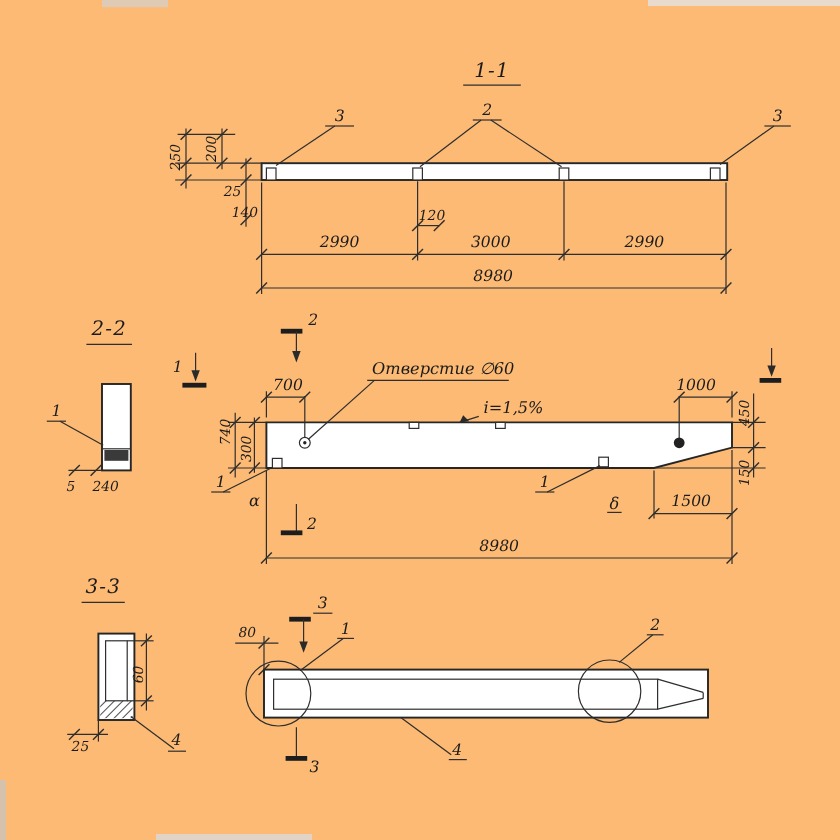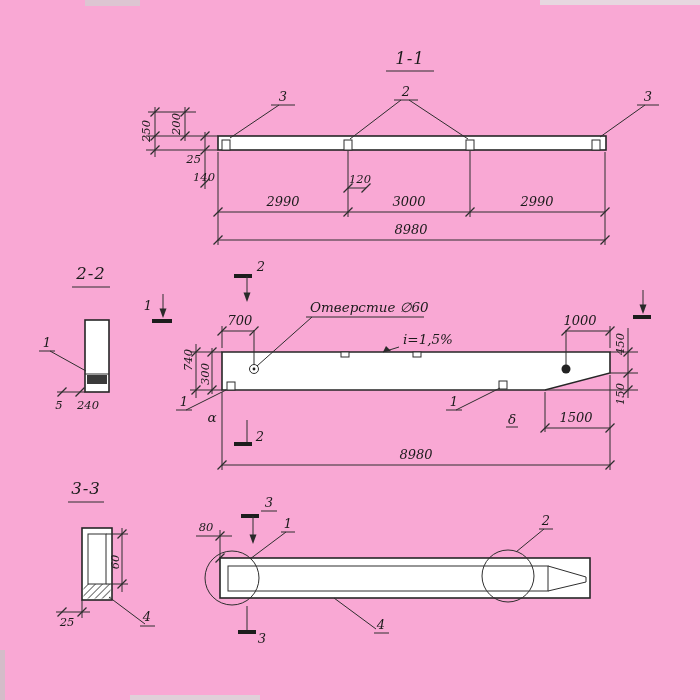--- a/index.html
+++ b/index.html
@@ -1,16 +1,16 @@
 <!DOCTYPE html>
 <html><head>
 <meta charset="utf-8">
 <style>
   html,body{margin:0;padding:0;background:#ffffff;}
-  .page{position:relative;width:700px;height:700px;background:#f9a8d4;overflow:hidden;
+  .page{position:relative;width:700px;height:700px;background:#fdba74;overflow:hidden;
         font-family:"DejaVu Serif", serif;}
   svg{position:absolute;left:0;top:0;}
   
   .ln   {stroke:#262626;stroke-width:1.6;fill:none;}
   .thin {stroke:#2e2e2e;stroke-width:1;fill:none;}
   .dim  {stroke:#2e2e2e;stroke-width:1;fill:none;}
   .thick{stroke:#1d1d1d;stroke-width:4;fill:none;}
   .fillw{fill:#ffffff;}
   
   .txt{font-family:"DejaVu Serif",serif;font-style:italic;font-size:13px;fill:#1b1b1b;}

